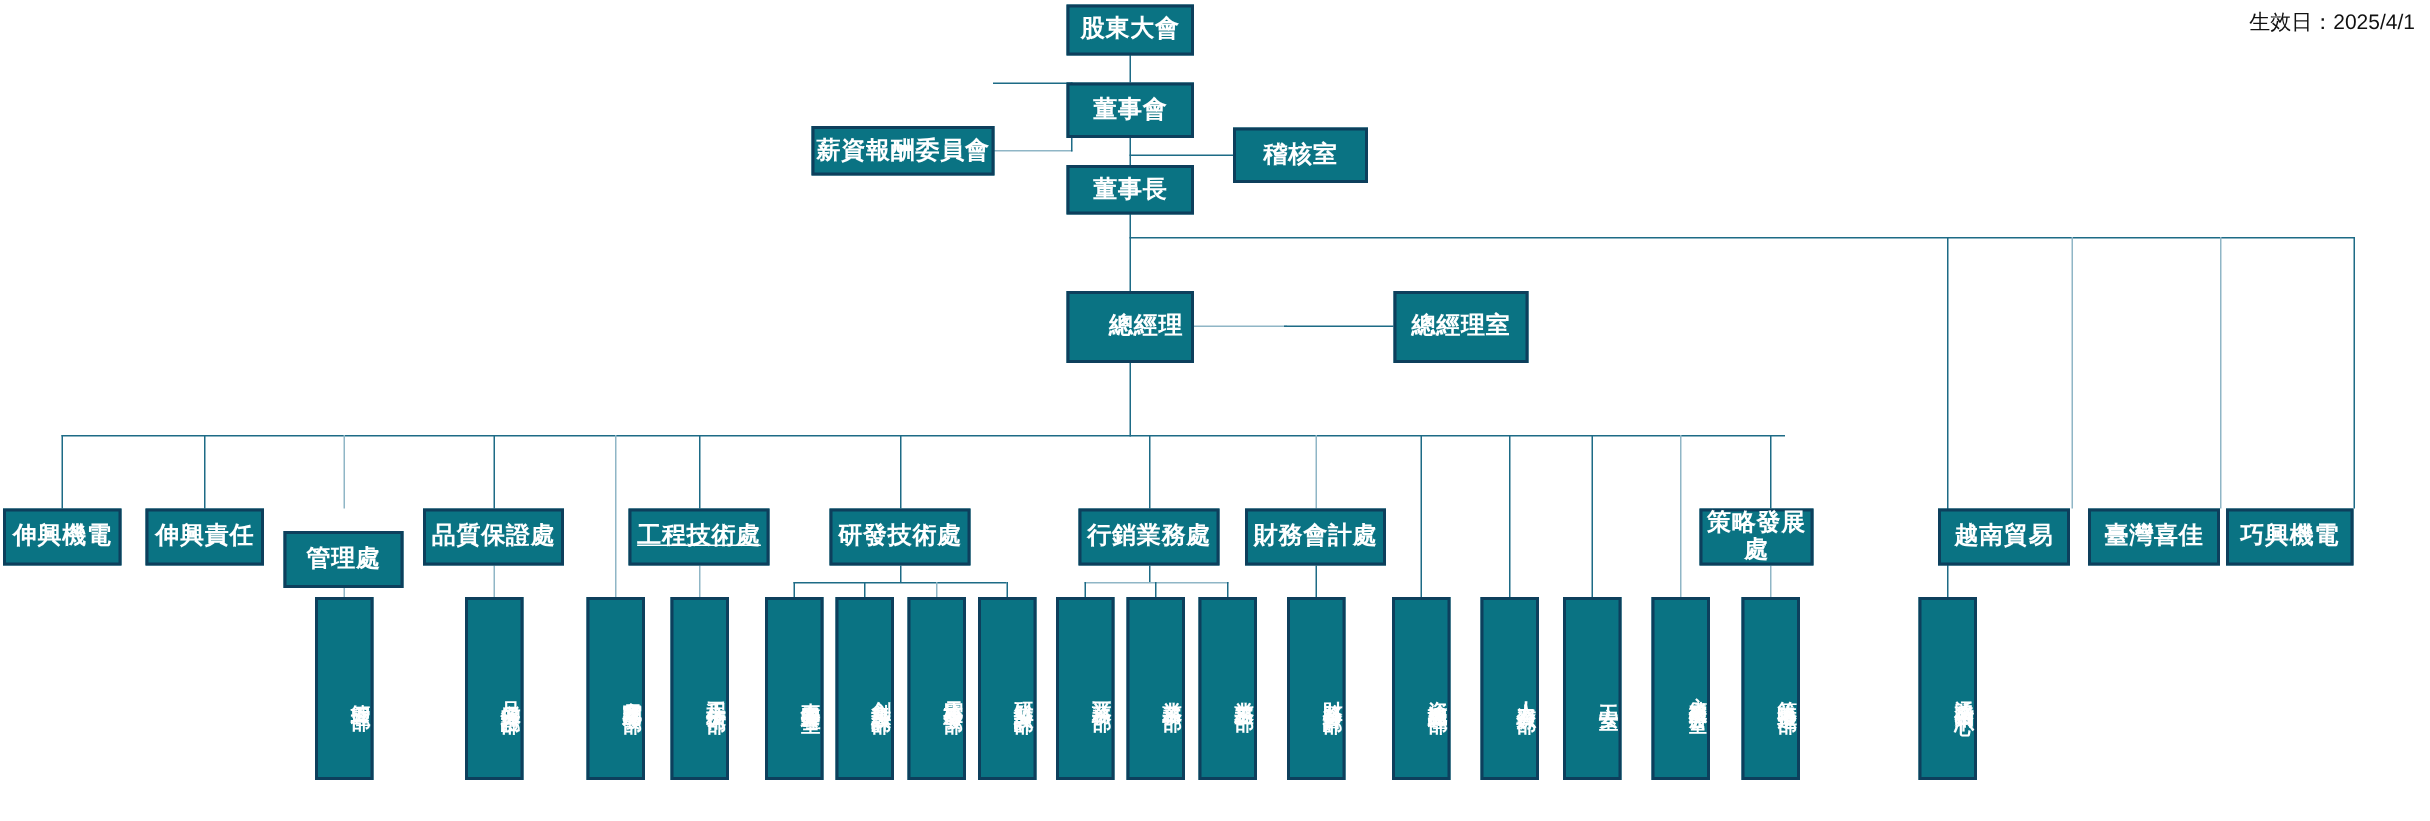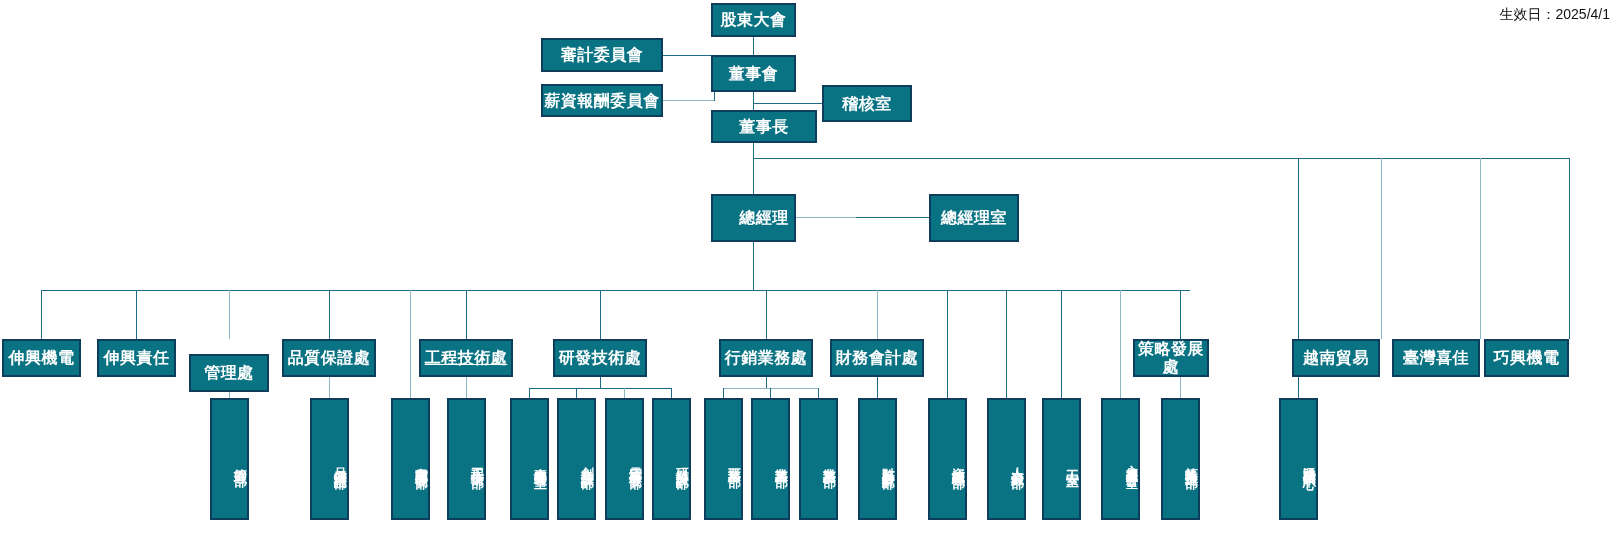--- a/index.html
+++ b/index.html
@@ -120,25 +120,24 @@
   <div class="ln v" style="left:766px;top:377px;height:11px;"></div>
   <div class="ln h light" style="left:723px;top:388px;width:96px;"></div>
   <div class="ln v" style="left:723px;top:388px;height:10px;"></div>
   <div class="ln v" style="left:770px;top:388px;height:10px;"></div>
   <div class="ln v" style="left:818px;top:388px;height:10px;"></div>
 
   <div class="box h" style="left:711px;top:3px;width:85px;height:34px;">股東大會</div>
 
   <div class="box h" style="left:711px;top:55px;width:85px;height:37px;">董事會</div>
 
-  <div class="box h" style="left:541px;top:38px;width:122px;height:34px;">審計委員會</div>
 
   <div class="box h" style="left:541px;top:84px;width:122px;height:33px;">薪資報酬委員會</div>
 
-  <div class="box h" style="left:711px;top:110px;width:106px;height:33px;text-align:center;">董事長</div>
+  <div class="box h" style="left:711px;top:110px;width:85px;height:33px;text-align:center;">董事長</div>
 
   <div class="box h" style="left:822px;top:85px;width:90px;height:37px;">稽核室</div>
 
   <div class="box h" style="left:711px;top:194px;width:85px;height:48px;padding-left:21px;">總經理</div>
 
   <div class="box h" style="left:929px;top:194px;width:90px;height:48px;">總經理室</div>
 
   <div class="box h" style="left:2px;top:339px;width:79px;height:38px;">伸興機電</div>
   <div class="box h" style="left:97px;top:339px;width:79px;height:38px;">伸興責任</div>
   <div class="box h" style="left:189px;top:339px;width:80px;height:38px;margin-top:15px;">管理處</div>

